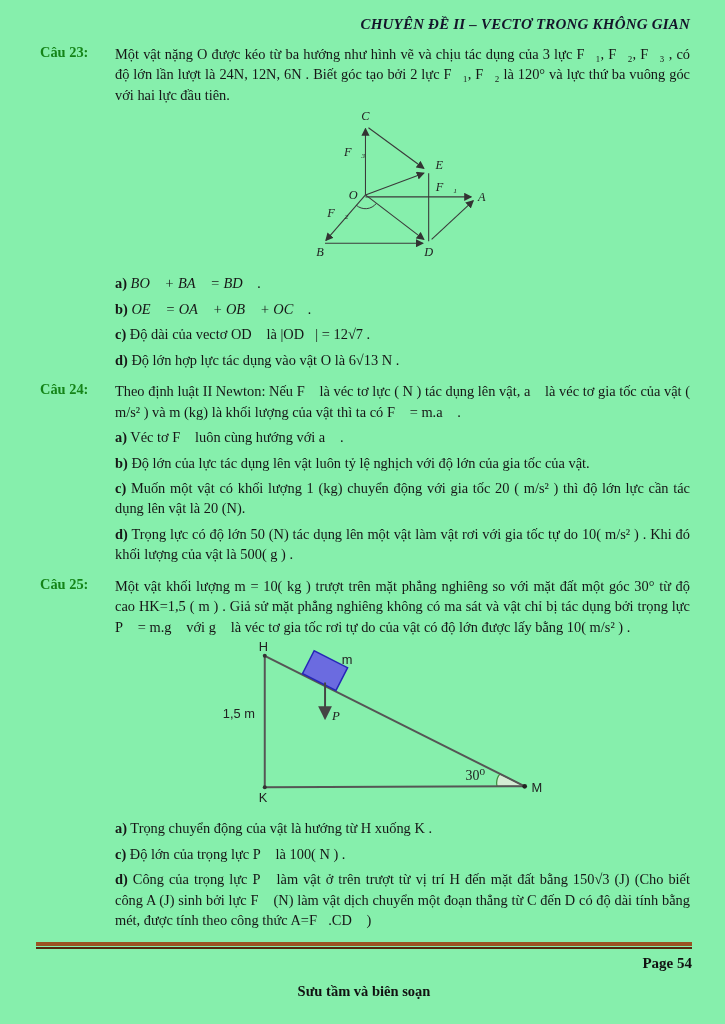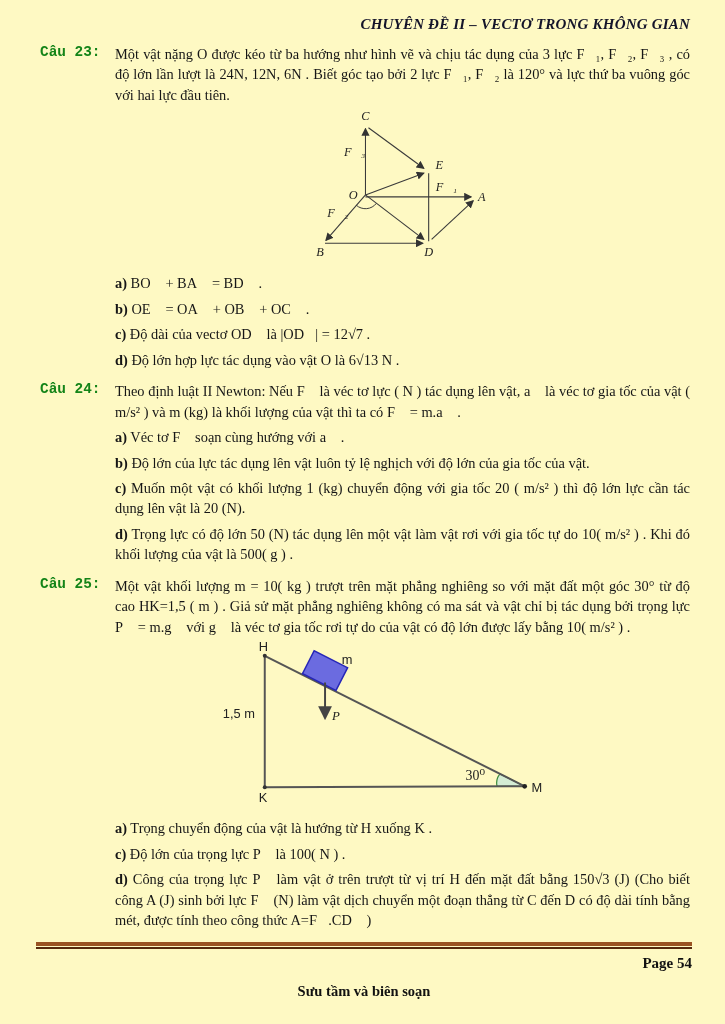--- a/index.html
+++ b/index.html
@@ -1,50 +1,49 @@
 <!DOCTYPE html>
 <html lang="vi"><head>
 <meta charset="utf-8">
 <style>
   html,body{margin:0;padding:0;background:#ffffff;}
   .page{
     position:relative;
     width:725px;height:1024px;
     box-sizing:border-box;
     padding:16px 35px 0 40px;
-    background:#fef9c3;
+    background:#86efac;
     font-family:"Liberation Serif","DejaVu Serif",serif;
     font-size:14.4px;
     color:#161616;
     overflow:hidden;
   }
   .hdr{
     text-align:right;
     font-weight:bold;
     font-style:italic;
     font-size:15px;
     color:#14142a;
     letter-spacing:.2px;
   }
   .question{display:flex;margin-top:11px;}
   .q-label{
     flex:0 0 75px;
     font-weight:bold;
     color:#148418;
     white-space:nowrap;
-    font-family:Liberation Mono, monospace;
   }
   .q-content{flex:1;min-width:0;}
   .q-body{line-height:1.42;text-align:justify;}
   .opt{margin:5px 0 0 0;line-height:1.42;text-align:justify;}
   .opt .ol{font-weight:bold;}
   .fig-wrap{text-align:center;margin:3px 0 2px 0;}
   .fig-wrap2{margin:4px 0 2px 58px;}
   svg text{font-family:"Liberation Serif","DejaVu Serif",serif;}
-  .it{}
+  .it{font-style:italic;}
   .sans{font-family:"Liberation Sans","DejaVu Sans",sans-serif;font-style:normal;}
   .footer{position:absolute;left:36px;right:33px;top:942px;}
   .rule-thick{height:4px;background:#9a5423;}
   .rule-thin{height:2px;background:#55290e;margin-top:1px;}
   .page-num{text-align:right;font-weight:bold;font-size:15px;margin-top:6px;color:#111;}
   .credit{text-align:center;font-weight:bold;font-size:14.5px;margin-top:11px;color:#111;}
 </style>
 </head>
 <body>
 
@@ -94,21 +93,21 @@
       <div class="opt"><span class="ol">b)</span> <span class="it">OE⃗ = OA⃗ + OB⃗ + OC⃗ .</span></div>
       <div class="opt"><span class="ol">c)</span> <span>Độ dài của vectơ OD⃗ là |OD⃗| = 12√7 .</span></div>
       <div class="opt"><span class="ol">d)</span> <span>Độ lớn hợp lực tác dụng vào vật O là 6√13 N .</span></div>
     </div>
   </div>
 
   <div class="question">
     <div class="q-label">Câu 24:</div>
     <div class="q-content">
       <div class="q-body">Theo định luật II Newton: Nếu F⃗ là véc tơ lực ( N ) tác dụng lên vật, a⃗ là véc tơ gia tốc của vật ( m/s² ) và m (kg) là khối lượng của vật thì ta có F⃗ = m.a⃗ .</div>
-      <div class="opt"><span class="ol">a)</span> <span>Véc tơ F⃗ soạn cùng hướng với a⃗ .</span></div>
+      <div class="opt"><span class="ol">a)</span> <span>Véc tơ F⃗ luôn cùng hướng với a⃗ .</span></div>
       <div class="opt"><span class="ol">b)</span> <span>Độ lớn của lực tác dụng lên vật luôn tỷ lệ nghịch với độ lớn của gia tốc của vật.</span></div>
       <div class="opt"><span class="ol">c)</span> <span>Muốn một vật có khối lượng 1 (kg) chuyển động với gia tốc 20 ( m/s² ) thì độ lớn lực cần tác dụng lên vật là 20 (N).</span></div>
       <div class="opt"><span class="ol">d)</span> <span>Trọng lực có độ lớn 50 (N) tác dụng lên một vật làm vật rơi với gia tốc tự do 10( m/s² ) . Khi đó khối lượng của vật là 500( g ) .</span></div>
     </div>
   </div>
 
   <div class="question">
     <div class="q-label">Câu 25:</div>
     <div class="q-content">
       <div class="q-body">Một vật khối lượng m = 10( kg ) trượt trên mặt phẳng nghiêng so với mặt đất một góc 30° từ độ cao HK=1,5 ( m ) . Giả sử mặt phẳng nghiêng không có ma sát và vật chỉ bị tác dụng bởi trọng lực P⃗ = m.g⃗ với g⃗ là véc tơ gia tốc rơi tự do của vật có độ lớn được lấy bằng 10( m/s² ) .</div>

